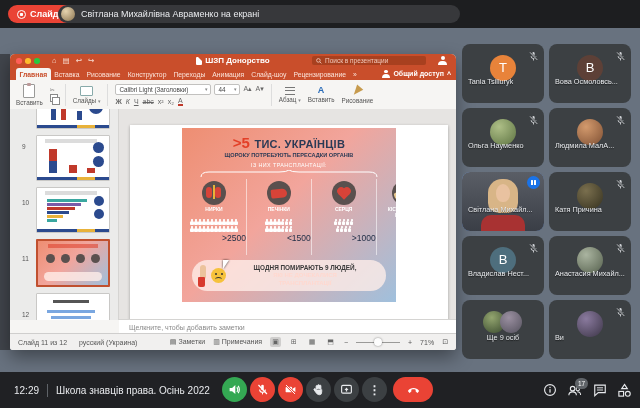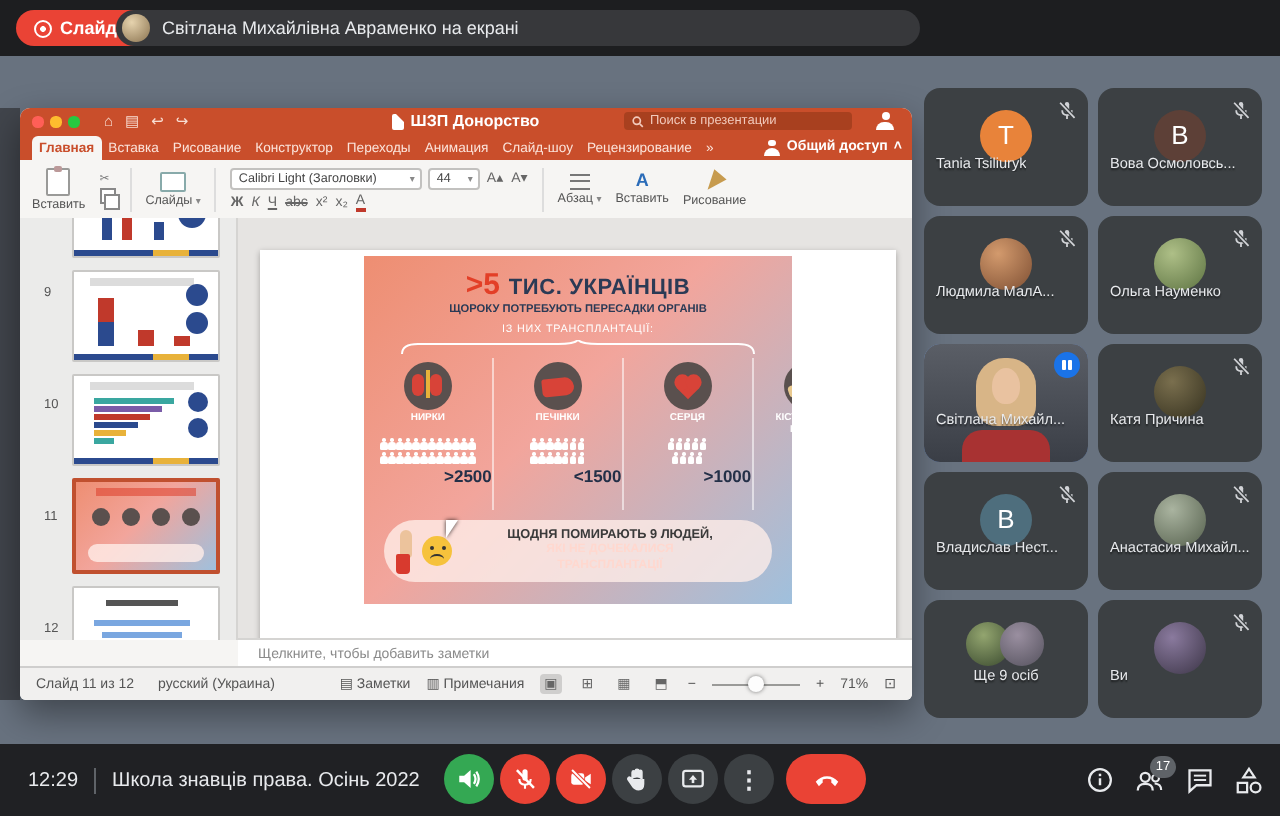--- a/index.html
+++ b/index.html
@@ -107,21 +107,21 @@
   .bone-marrow i{position:absolute;right:3px;top:5px;width:10px;height:10px;border-radius:50%;background:#3d3430;}
   .bone-marrow b{position:absolute;left:3px;top:11px;width:13px;height:4px;border-radius:2px;background:#e9c98f;transform:rotate(-18deg);}
   .bone-marrow b::before,.bone-marrow b::after{content:'';position:absolute;width:4px;height:6px;border-radius:2px;background:#e9c98f;top:-1px;}
   .bone-marrow b::before{left:-1.5px;} .bone-marrow b::after{right:-1.5px;}
   .olabel{margin-top:2px;height:11px;color:#fff;font-weight:bold;font-size:5px;text-align:center;line-height:1.15;width:46px;}
   .opeople{display:flex;flex-direction:column;gap:1px;align-items:center;min-height:14px;justify-content:flex-end;}
   .prow{display:flex;justify-content:center;}
   .person{display:inline-block;width:3.4px;height:6px;margin:0 .3px;position:relative;}
   .person::before{content:'';position:absolute;top:0;left:.9px;width:1.7px;height:1.7px;border-radius:50%;background:#fff;}
   .person::after{content:'';position:absolute;top:2.1px;left:0;width:3.4px;height:3.6px;border-radius:1.6px 1.6px .8px .8px;background:#fff;}
-  .ovalue{margin-top:1px;color:#243048;font-weight:bold;font-size:8.5px;margin-left:40px;}
+  .ovalue{margin-top:1px;color:#243048;font-weight:normal;font-size:8.5px;margin-left:40px;}
   .banner{margin:5px 10px 0;height:31px;border-radius:16px;background:rgba(255,238,233,.78);
           display:flex;align-items:center;padding:0 6px;gap:4px;}
   .foottag{position:relative;width:9px;height:22px;flex:0 0 9px;}
   .foottag::before{content:'';position:absolute;left:2px;top:0;width:6px;height:14px;background:#ecc39c;border-radius:3px 3px 2px 2px;}
   .foottag::after{content:'';position:absolute;left:0;bottom:0;width:7px;height:10px;background:#d83a2e;border-radius:1px 1px 2px 2px;}
   .sadface{position:relative;width:15px;height:15px;border-radius:50%;background:#f6c23c;flex:0 0 15px;}
   .sadface::before{content:'';position:absolute;left:3.5px;top:4.5px;width:2px;height:2px;border-radius:50%;
           background:#333;box-shadow:6px 0 0 #333;}
   .sadface::after{content:'';position:absolute;left:4px;top:9px;width:7px;height:4px;border:1.2px solid #333;
           border-bottom:none;border-left:none;border-right:none;border-radius:50% 50% 0 0;}
@@ -526,33 +526,33 @@
           <span class="tname">Вова Осмоловсь...</span>
           <span class="mic"><svg width="11" height="11" viewBox="0 0 16 16">
   <rect x="6.4" y="1.5" width="3.2" height="7" rx="1.6" fill="#dadce0"></rect>
   <path d="M4.5,7.5 Q4.5,11 8,11 Q11.5,11 11.5,7.5" fill="none" stroke="#dadce0" stroke-width="1.3"></path>
   <line x1="8" y1="11" x2="8" y2="13.8" stroke="#dadce0" stroke-width="1.3"></line>
   <line x1="3" y1="2" x2="13.5" y2="13" stroke="#3c4043" stroke-width="3"></line>
   <line x1="3" y1="2" x2="13.5" y2="13" stroke="#dadce0" stroke-width="1.3"></line>
             </svg></span>
         </div>
         <div class="tile">
-          <div class="avatar" style="background:radial-gradient(circle at 35% 30%, #d39a6d, #7e4f33)"></div>
-          <span class="tname">Людмила МалА...</span>
+          <div class="avatar" style="background:radial-gradient(circle at 35% 30%, #aebf87, #5d7342)"></div>
+          <span class="tname">Ольга Науменко</span>
           <span class="mic"><svg width="11" height="11" viewBox="0 0 16 16">
   <rect x="6.4" y="1.5" width="3.2" height="7" rx="1.6" fill="#dadce0"></rect>
   <path d="M4.5,7.5 Q4.5,11 8,11 Q11.5,11 11.5,7.5" fill="none" stroke="#dadce0" stroke-width="1.3"></path>
   <line x1="8" y1="11" x2="8" y2="13.8" stroke="#dadce0" stroke-width="1.3"></line>
   <line x1="3" y1="2" x2="13.5" y2="13" stroke="#3c4043" stroke-width="3"></line>
   <line x1="3" y1="2" x2="13.5" y2="13" stroke="#dadce0" stroke-width="1.3"></line>
             </svg></span>
         </div>
         <div class="tile">
-          <div class="avatar" style="background:radial-gradient(circle at 35% 30%, #aebf87, #5d7342)"></div>
-          <span class="tname">Ольга Науменко</span>
+          <div class="avatar" style="background:radial-gradient(circle at 35% 30%, #d39a6d, #7e4f33)"></div>
+          <span class="tname">Людмила МалА...</span>
           <span class="mic"><svg width="11" height="11" viewBox="0 0 16 16">
   <rect x="6.4" y="1.5" width="3.2" height="7" rx="1.6" fill="#dadce0"></rect>
   <path d="M4.5,7.5 Q4.5,11 8,11 Q11.5,11 11.5,7.5" fill="none" stroke="#dadce0" stroke-width="1.3"></path>
   <line x1="8" y1="11" x2="8" y2="13.8" stroke="#dadce0" stroke-width="1.3"></line>
   <line x1="3" y1="2" x2="13.5" y2="13" stroke="#3c4043" stroke-width="3"></line>
   <line x1="3" y1="2" x2="13.5" y2="13" stroke="#dadce0" stroke-width="1.3"></line>
             </svg></span>
         </div>
         <div class="tile speaking">
           <div class="video">

